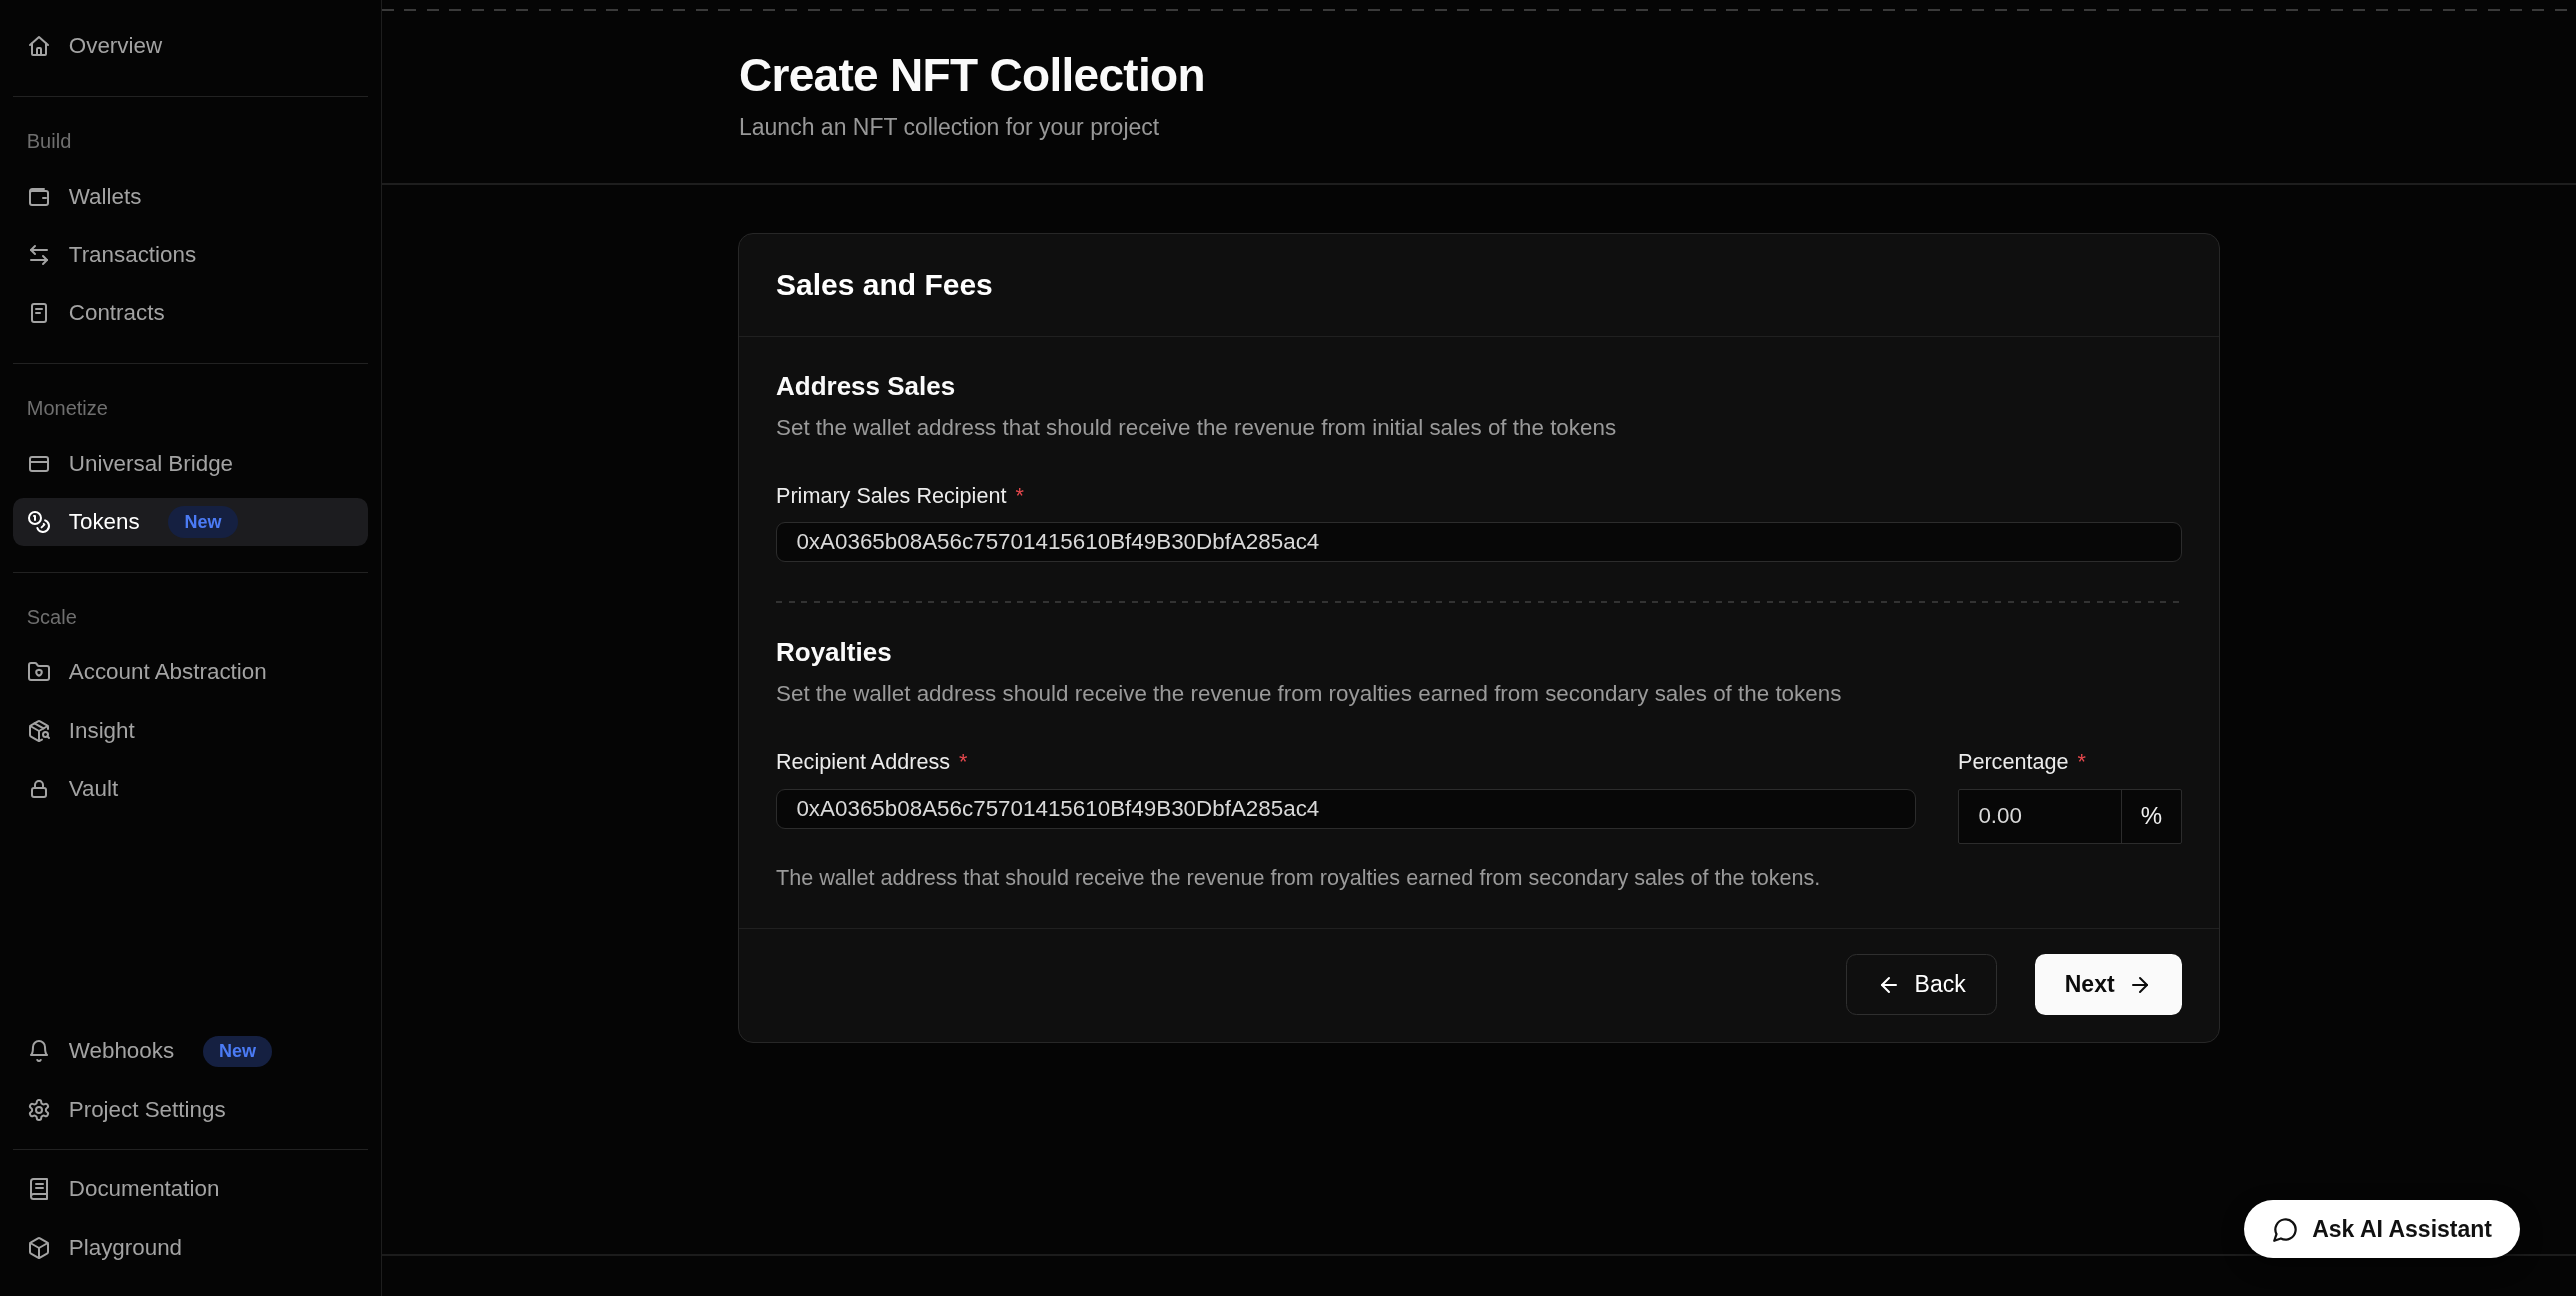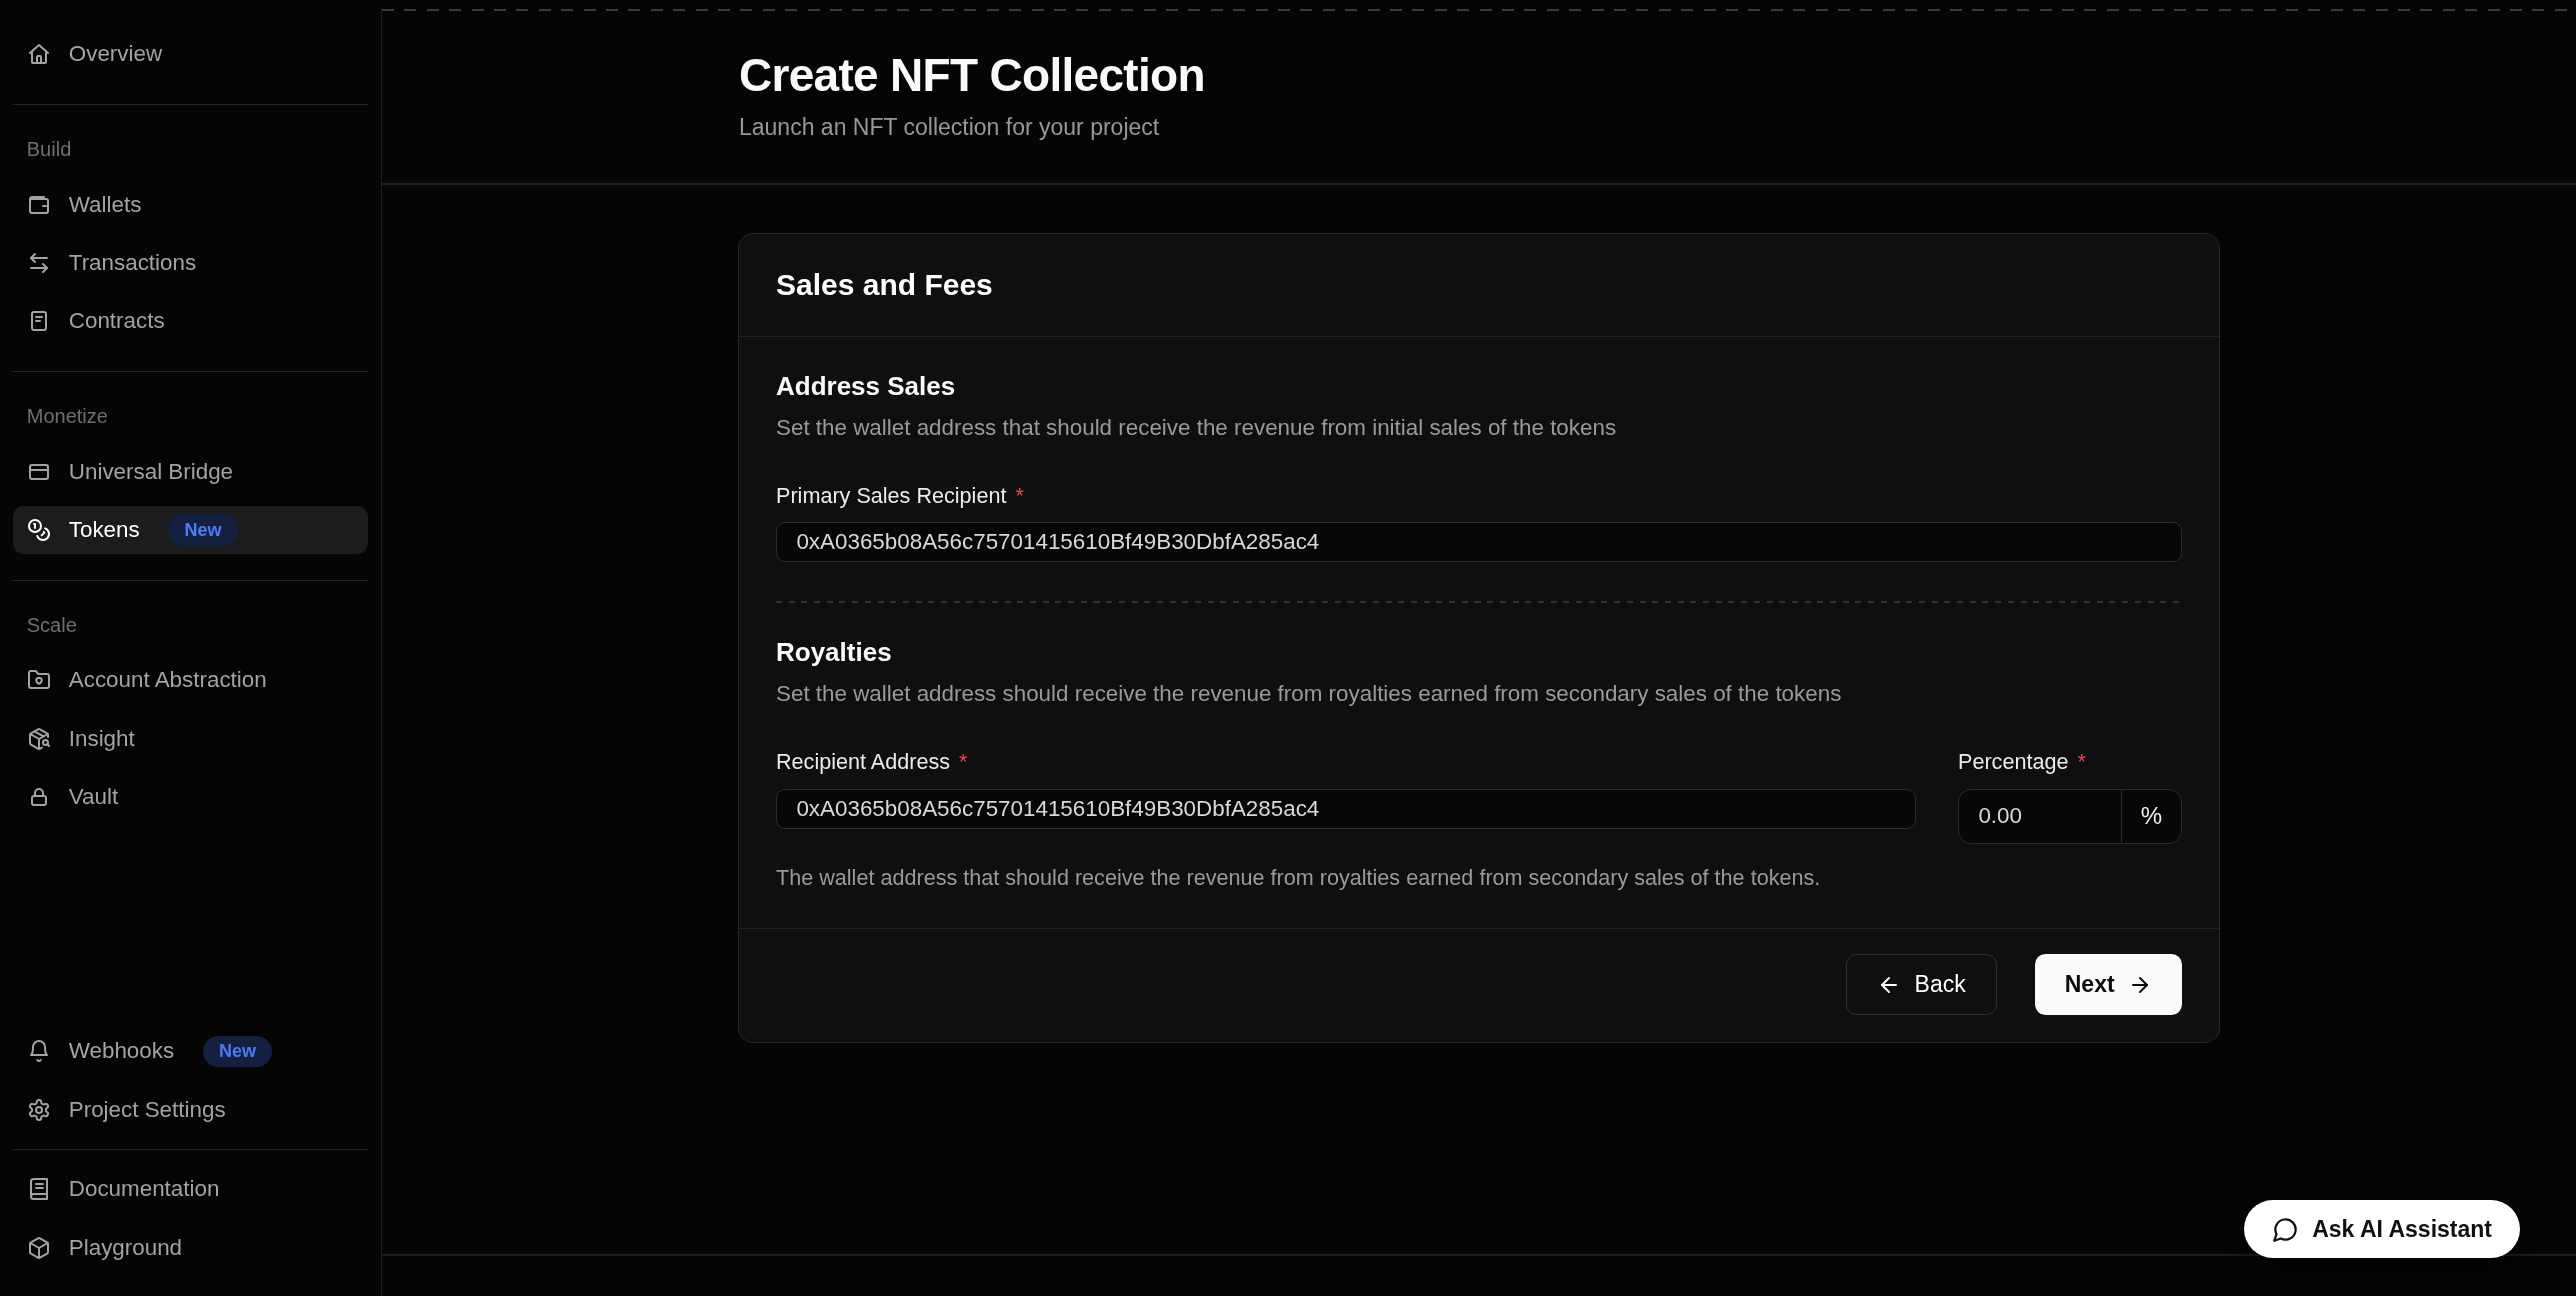--- a/index.html
+++ b/index.html
@@ -8,21 +8,21 @@
     background:#050505;
     color:#fff;
     font-family:"Liberation Sans", sans-serif;
     overflow:hidden;
     position:relative;
   }
   svg { display:block; }
 
   
   .sidebar {
-    position:absolute; left:0; top:8px; bottom:0;
+    position:absolute; left:0; top:0; bottom:0;
     width:382px;
     border-right:1.5px solid #1e1e1e;
     background:#050505;
     padding:22.4px 13.4px 15px 13.4px;
     display:flex; flex-direction:column;
   }
   .nav-item {
     display:flex; align-items:center; gap:18px;
     height:48px; padding:0 13.4px; margin-bottom:10.4px;
     border-radius:10.4px;
@@ -90,21 +90,21 @@
   }
   .section-dash { margin:39px 37px 0 37px; height:1.5px;
     background:repeating-linear-gradient(90deg,#333 0 6px,transparent 6px 12.7px); }
 
   .fields-row { display:flex; gap:42px; align-items:flex-start; }
   .field-grow { flex:1; }
   .field-pct { width:224px; flex:0 0 224px; }
   .pct-group {
     margin-top:13.4px; display:flex; height:55px;
     background:#070707;
-    border:1.5px solid #2c2c2c; border-radius:13px;
+    border:1.5px solid #2c2c2c; border-radius:2px;
     overflow:hidden;
   }
   .pct-input {
     flex:1; min-width:0; border:none; background:transparent;
     padding:0 19.4px; font-size:22.4px; color:#d9d9d9; outline:none;
     font-family:"Liberation Sans", sans-serif;
   }
   .pct-suffix {
     width:60px; flex:0 0 60px;
     display:flex; align-items:center; justify-content:center;

